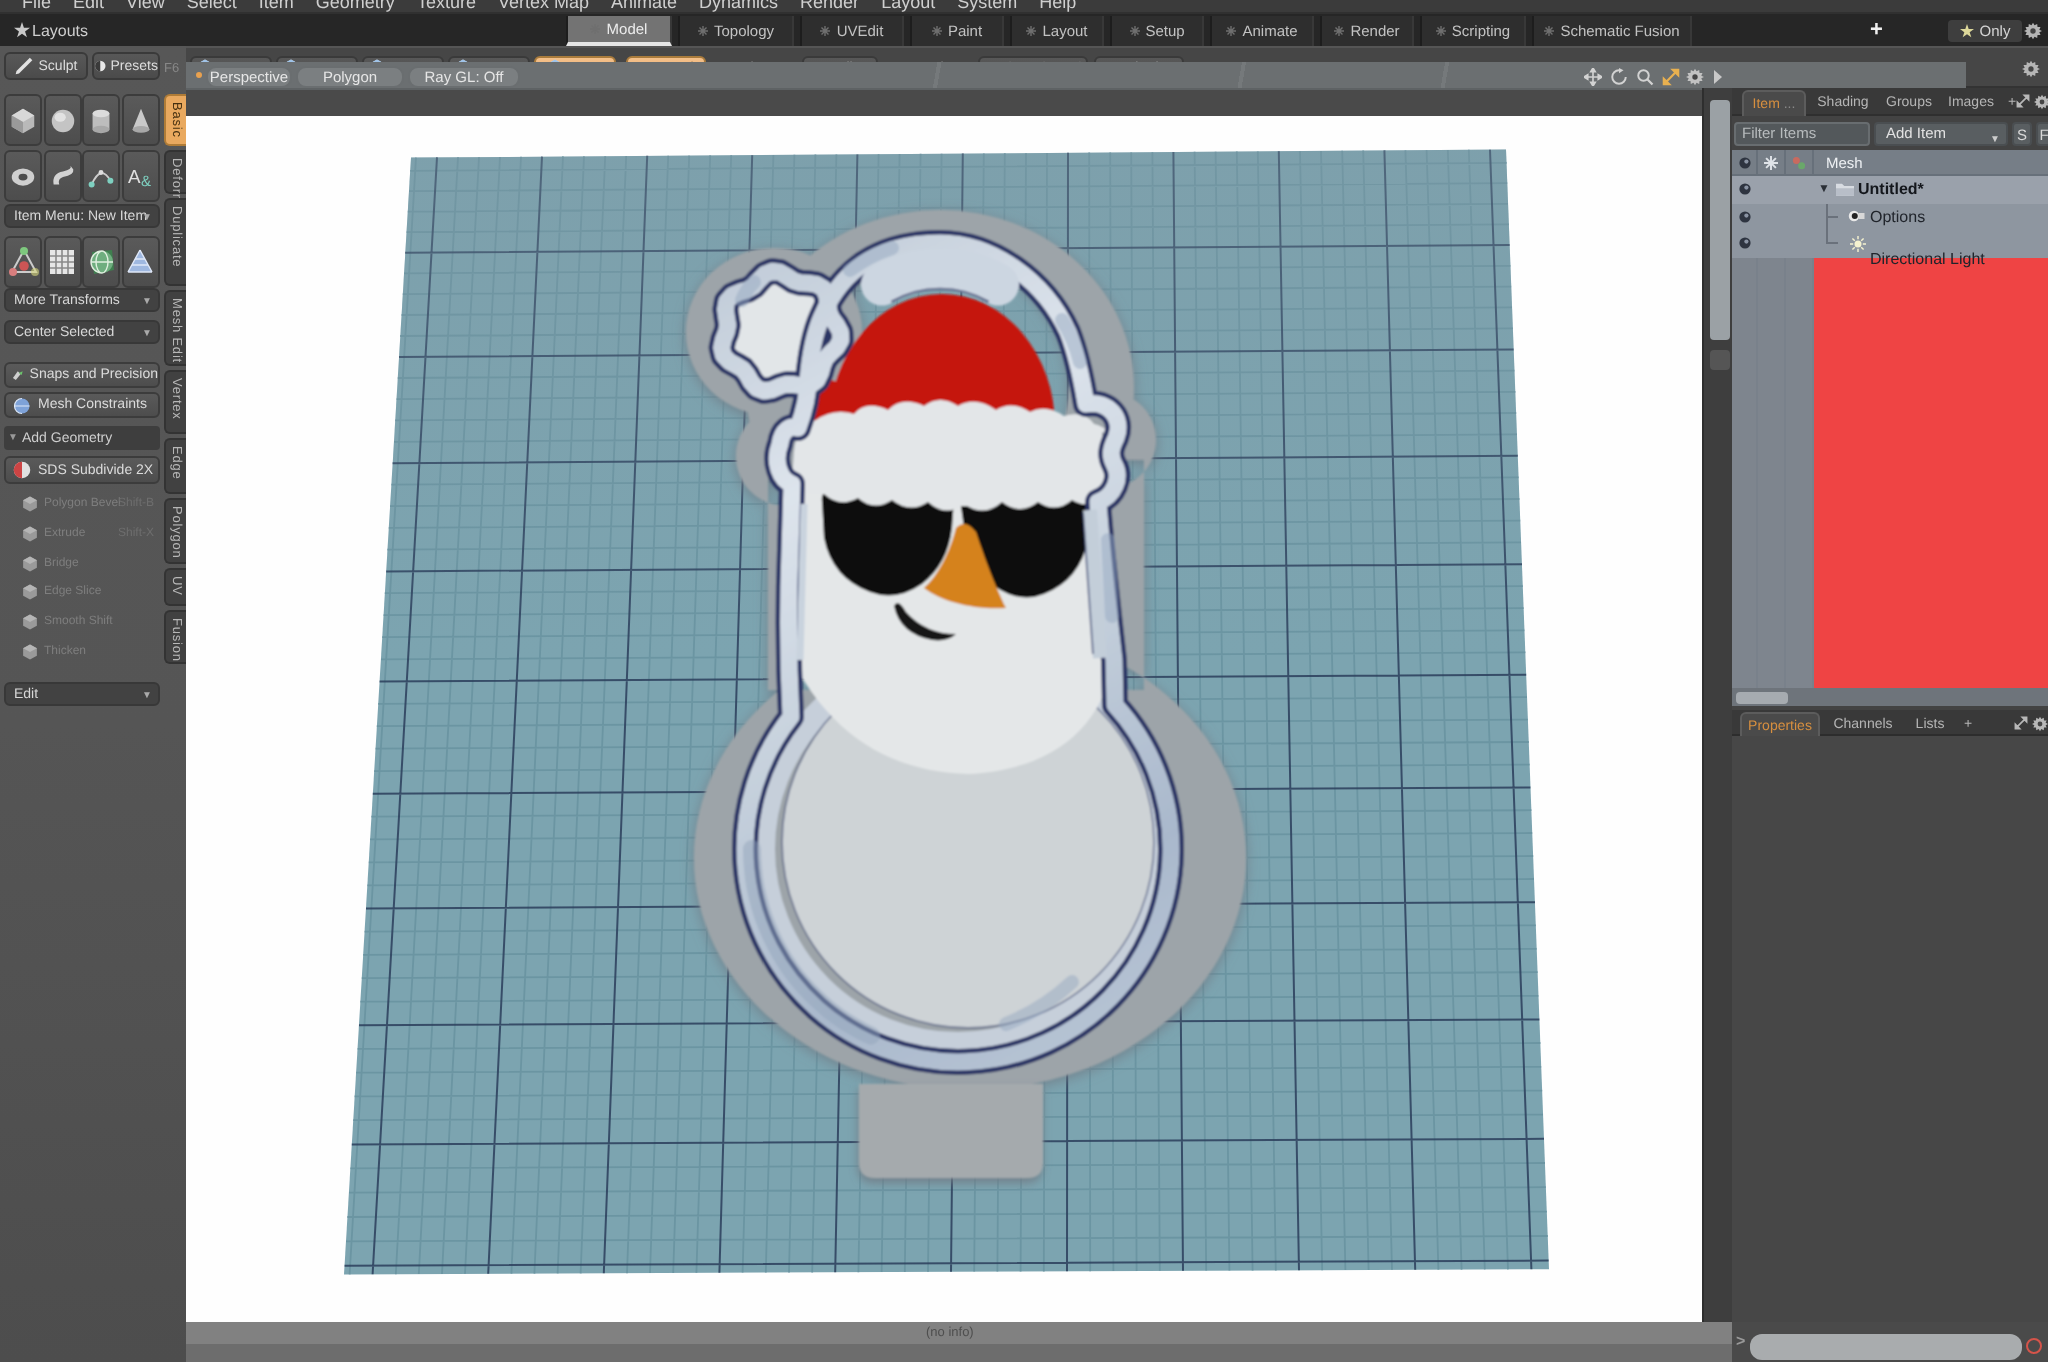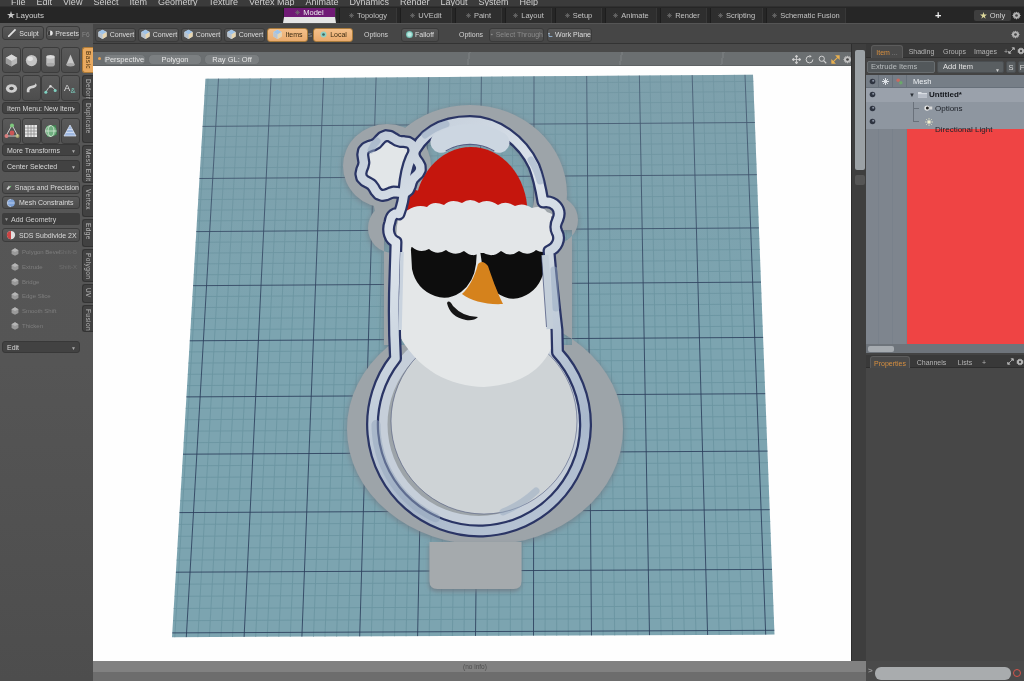--- a/index.html
+++ b/index.html
@@ -7,21 +7,21 @@
 .abs{position:absolute}
 div,span{white-space:nowrap}
 span>svg,div>svg{display:block}
 #menubar{left:0;top:0;width:1024px;height:7px;background:#3b3b3b;overflow:hidden;border-bottom:1px solid #303030}
 #menubar .mi{position:relative;top:-9.5px;display:inline-block;margin-left:11px;font-size:9px;color:#cfcfcf}
 #layoutbar{left:0;top:7px;width:1024px;height:16px;background:#262626}
 #layoutbar .lbl{position:absolute;left:16px;top:4px;font-size:8px;color:#cfcfcf}
 .ltab{position:absolute;top:1px;height:15px;font-size:7.5px;color:#c2c2c2;
  line-height:15px;background:#2e2e2e;border-left:1px solid #1d1d1d;border-right:1px solid #383838;
  display:flex;align-items:center;justify-content:center;gap:3px}
-.ltab.active{background:#701a75;color:#ececec;border-bottom:6px solid #e5e5e5}
+.ltab.active{background:#737373;color:#ececec;border-bottom:2px solid #e5e5e5}
 #onlybox{position:absolute;top:2.5px;left:974px;width:37px;height:11px;background:#3e3e3e;border-radius:2px;font-size:7.5px;color:#d5d5d5;display:flex;align-items:center;justify-content:center;gap:3px}
 #toolbar{left:0;top:23px;width:1024px;height:21px;background:#464646;border-top:1px solid #555;border-bottom:1px solid #333}
 .tbtn{position:absolute;top:3.5px;height:14px;background:linear-gradient(#585858,#4b4b4b);
  border:1px solid #3a3a3a;border-radius:3px;font-size:7px;color:#dedede;display:flex;
  align-items:center;justify-content:center;gap:2px;overflow:hidden}
 .tbtn.orange{background:linear-gradient(#f4c08a,#eaab6e);border-color:#a97b3c;color:#3c2b12}
 .tbtn.flat{background:none;border-color:transparent;color:#d2d2d2}
 .tbtn.dim{color:#8b8b8b}
 #leftpanel{left:0;top:23px;width:93px;height:658px;background:linear-gradient(#575757 0,#555 340px,#4d4d4d 658px)}
 .lbtn{position:absolute;background:linear-gradient(#5a5a5a,#4d4d4d);border:1px solid #3c3c3c;
@@ -32,21 +32,21 @@
 .ldrop .dn{position:absolute;right:3px;color:#aaa;font-size:5px;top:3px}
 .lhdr{position:absolute;background:#3e3e3e;font-size:7px;color:#cfcfcf;display:flex;align-items:center;padding-left:9px;border-radius:2px}
 .lhdr .dn{position:absolute;left:2px;top:3px;font-size:5px;color:#999}
 .ldis{position:absolute;font-size:6px;color:#7e7e7e;display:flex;align-items:center;padding-left:8px;overflow:hidden}
 .ldis .sc{position:absolute;right:3px;color:#6e6e6e}
 #vtabs{position:absolute;left:82px;top:0;width:11px;height:340px}
 .vtab{position:absolute;left:0;width:11px;background:#414141;border-radius:3px 0 0 3px;
  color:#b8b8b8;font-size:6.5px;border:1px solid #333;border-right:none}
 .vtab span{position:absolute;left:1.5px;top:3px;writing-mode:vertical-rl;letter-spacing:0.4px}
 .vtab.active{background:#e9a95f;color:#442f10;border-color:#b07c37}
-#vphead{left:93px;top:52px;width:820px;height:14px;border-bottom:1px solid #5e6264;background:linear-gradient(100deg,transparent 0 370px,#75797b 370px 372px,transparent 372px 520px,#75797b 520px 522px,transparent 522px 620px,#75797b 620px 622px,transparent 622px),#6b6f71}
+#vphead{left:93px;top:31px;width:890px;height:14px;border-bottom:1px solid #5e6264;background:linear-gradient(100deg,transparent 0 370px,#75797b 370px 372px,transparent 372px 520px,#75797b 520px 522px,transparent 522px 620px,#75797b 620px 622px,transparent 622px),#6b6f71}
 .pill{position:absolute;top:1.5px;height:11px;background:#7b7f81;border:1px solid #6a6e70;
  border-radius:5px;font-size:7.5px;color:#e6e6e6;display:flex;align-items:center;justify-content:center}
 #vpbody{left:93px;top:58px;width:758px;height:603px;background:#fefefe}
 #rightstrip{left:851px;top:44px;width:15px;height:617px;background:#3e3e3e;border-left:1px solid #2e2e2e}
 #rstrip-thumb{position:absolute;left:2.5px;top:6px;width:10px;height:120px;background:#9ba1a5;border-radius:2px}
 #rstrip-sq{position:absolute;left:2.5px;top:131px;width:10px;height:10px;background:#555;border-radius:2px}
 #rightpanel{left:866px;top:44px;width:158px;height:637px;background:#434343}
 .rtabrow{position:absolute;left:0;width:158px;height:14px;background:#393939;border-bottom:1px solid #2f2f2f}
 .rtab{position:absolute;top:1px;height:13px;font-size:7px;color:#b5b5b5;display:flex;align-items:center;justify-content:center;border-radius:3px 3px 0 0;overflow:hidden}
 .rtab.active{background:#4a4a4a;border:1px solid #5c5c5c;border-bottom:none;color:#d78f3f}
@@ -464,21 +464,21 @@
           </svg>
         </div>
  <div class="abs" style="left:151px;top:2.5px">
           <svg width="8" height="8" viewBox="0 0 12 12">
             <path d="M6 0.5 L7 2.2 L8.8 1.4 L9 3.4 L11 3.3 L10.2 5.1 L12 6 L10.2 6.9 L11 8.7 L9 8.6 L8.8 10.6 L7 9.8 L6 11.5 L5 9.8 L3.2 10.6 L3 8.6 L1 8.7 L1.8 6.9 L0 6 L1.8 5.1 L1 3.4 L3 3.4 L3.2 1.4 L5 2.2 Z" fill="#b8b8b8"></path>
             <circle cx="6" cy="6" r="1.8" fill="#454545"></circle>
           </svg>
         </div>
 </div>
 <div id="filterrow">
- <div id="filterin">Extrude Items</div>
+ <div id="filterin">Filter Items</div>
  <div id="additem">Add Item<span class="dn">▼</span></div>
  <div class="sbtn" style="left:140px;width:10px">S</div>
  <div class="sbtn" style="left:152px;width:8px">F</div>
 </div>
 <div id="treehdr">
  <span style="position:absolute;left:3px;top:3px">
           <svg width="7" height="7" viewBox="0 0 10 10">
             <circle cx="5" cy="5" r="4" fill="#2e3440"></circle>
             <circle cx="6" cy="4" r="1.5" fill="#8a93a3"></circle>
           </svg>

